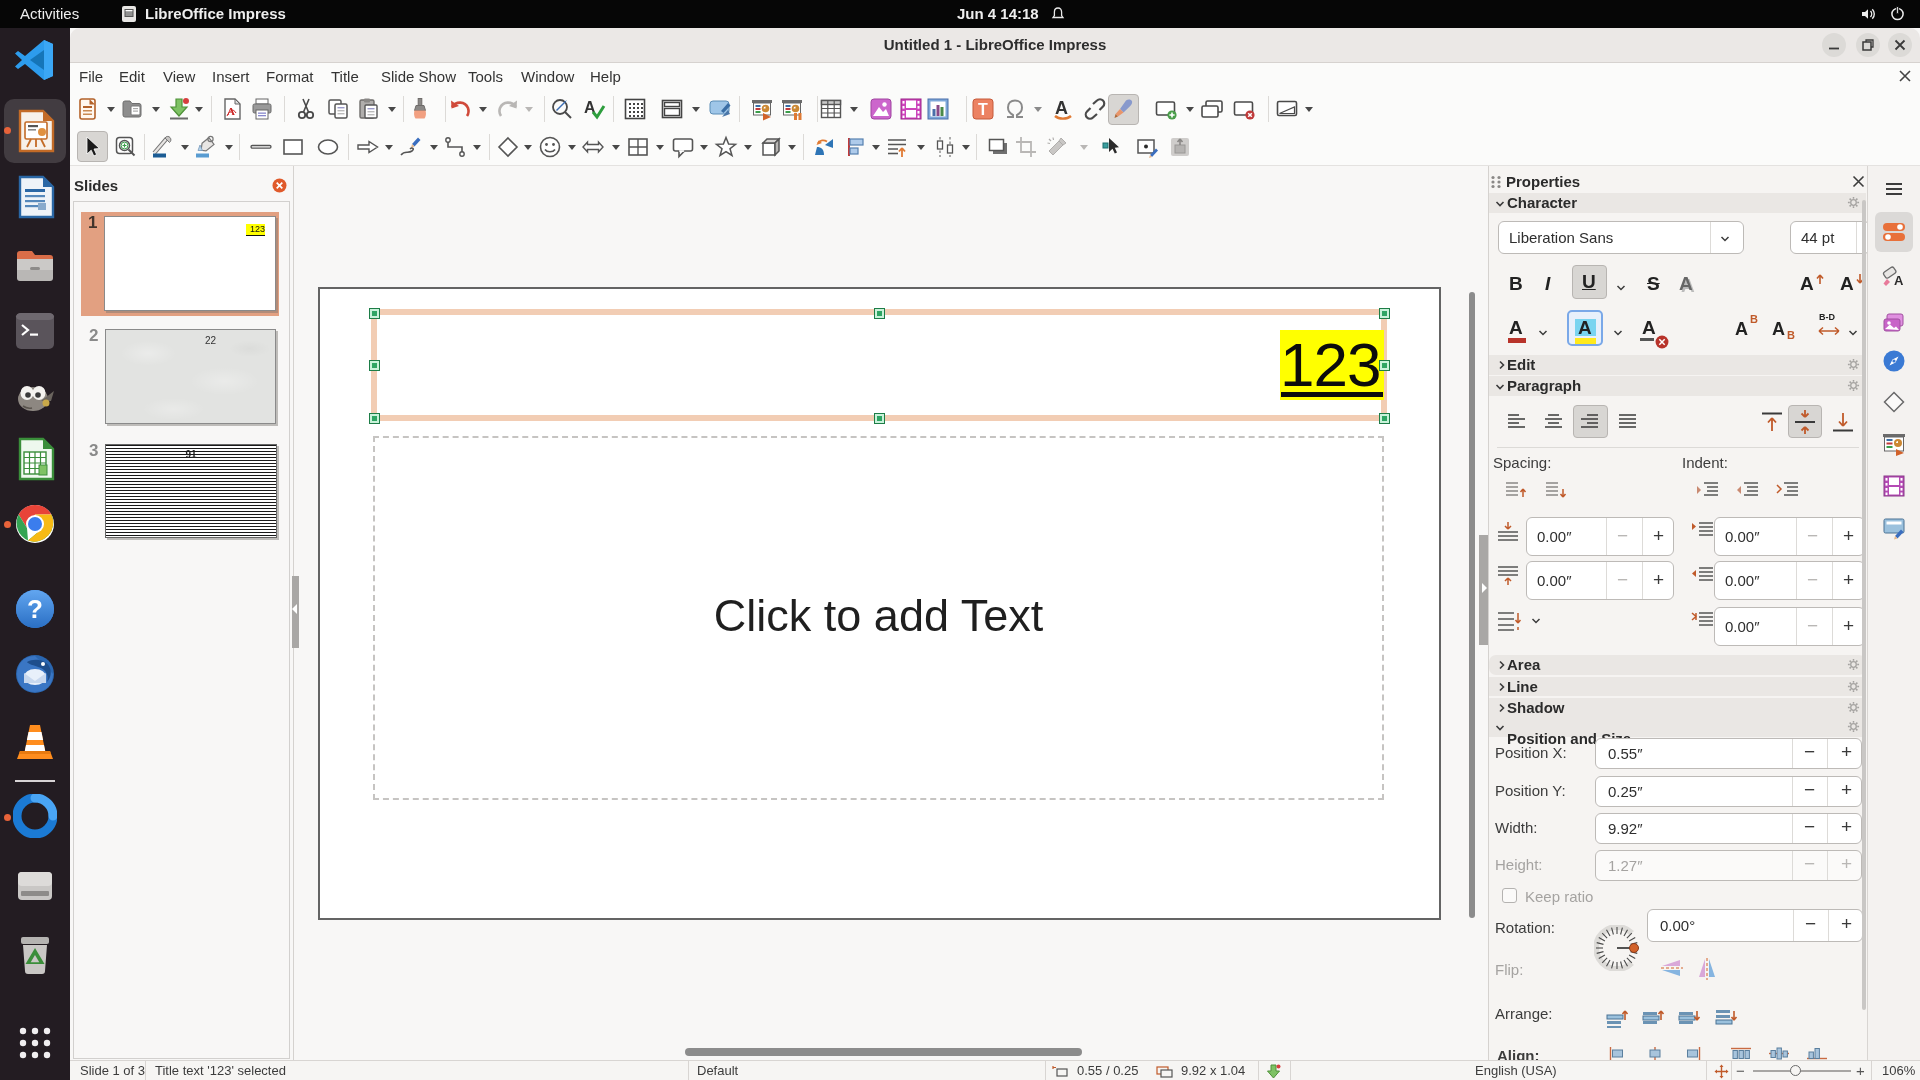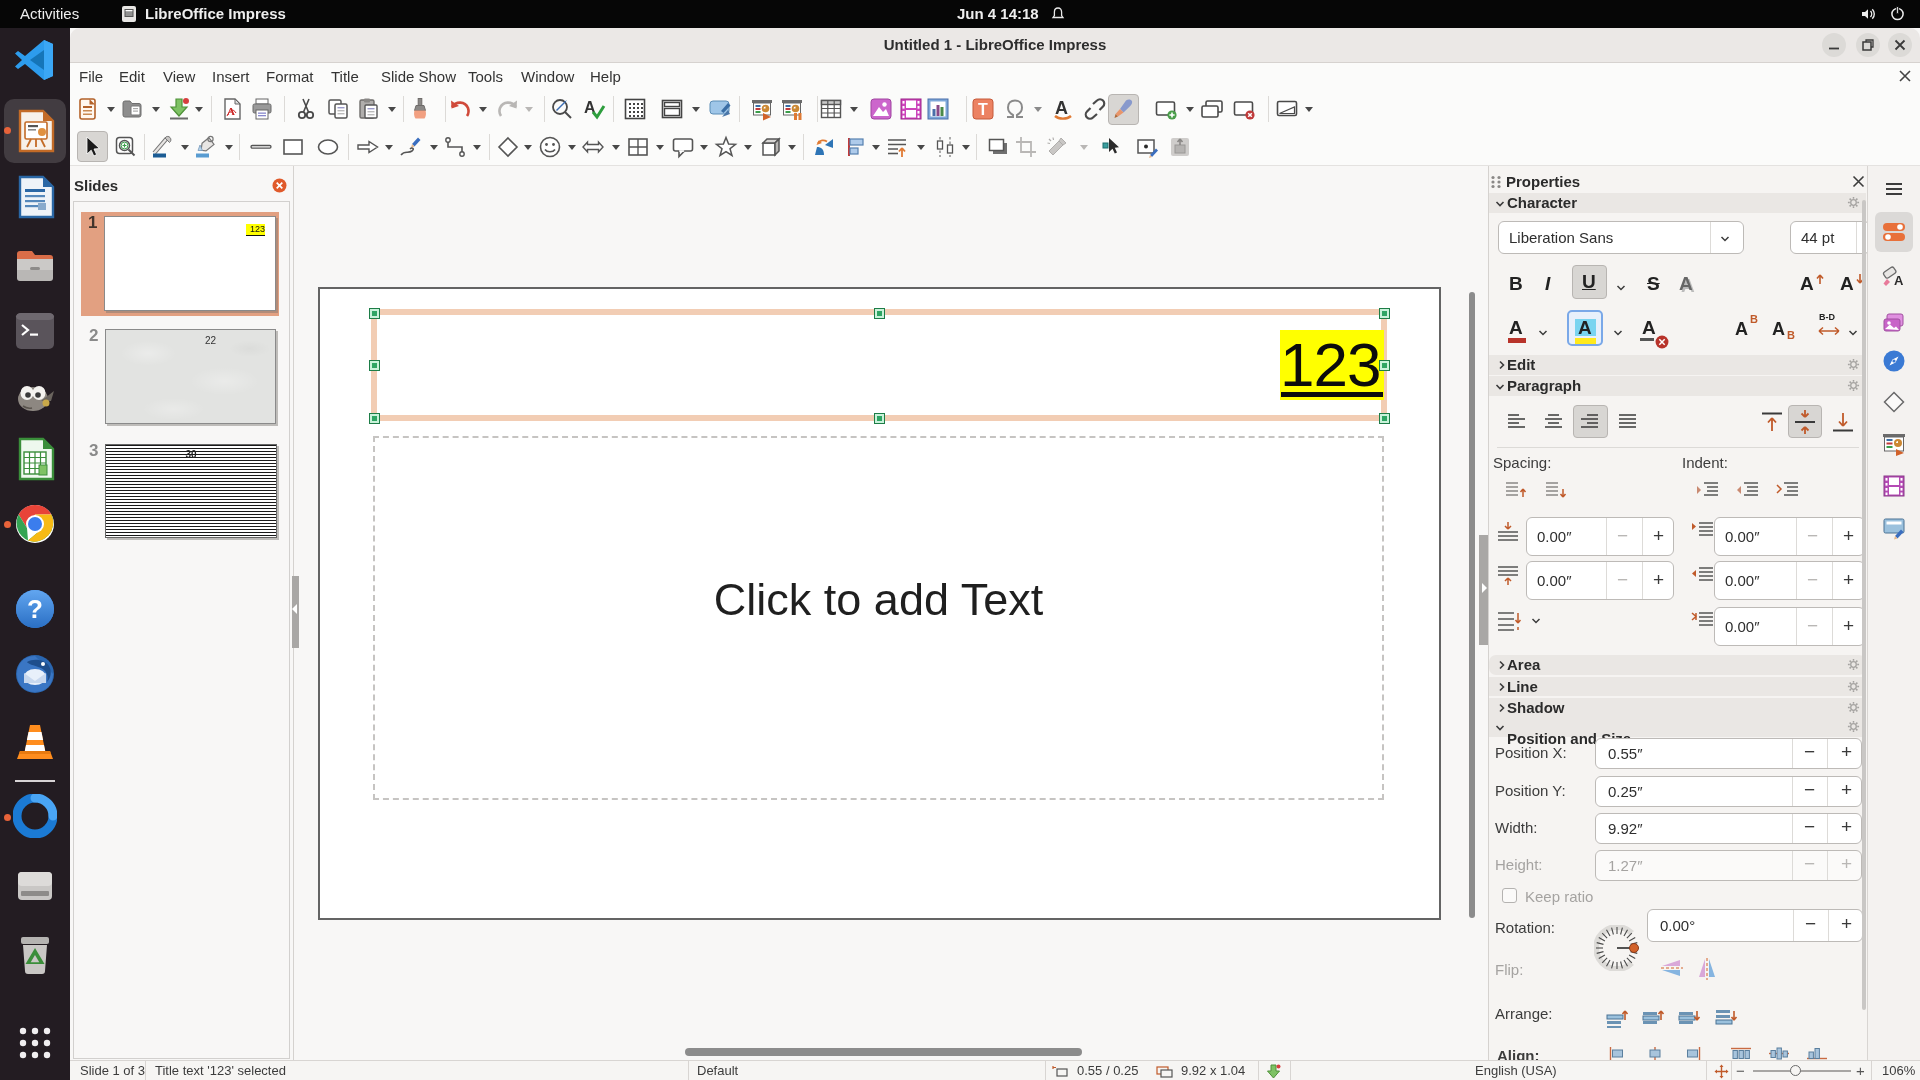--- a/index.html
+++ b/index.html
@@ -698,30 +698,30 @@
     <div class="abs" style="left:19px; top:160px; font-size:17px; font-weight:bold; color:#8a8a8a;">2</div>
     <div class="abs" style="left:35px; top:163px; width:171px; height:95px; border:1px solid #8a8a8a;
          background:#e2e3e1; box-shadow:2px 2px 0 rgba(120,115,110,0.45);
          background-image:radial-gradient(ellipse 40px 18px at 25% 25%, rgba(255,255,255,0.3), rgba(255,255,255,0) 70%), radial-gradient(ellipse 50px 20px at 70% 55%, rgba(255,255,255,0.28), rgba(255,255,255,0) 70%), radial-gradient(ellipse 45px 16px at 40% 85%, rgba(255,255,255,0.25), rgba(255,255,255,0) 70%), radial-gradient(ellipse 30px 12px at 85% 20%, rgba(0,0,0,0.03), rgba(0,0,0,0) 70%);">
       <div class="abs" style="left:0; top:5px; width:100%; text-align:center; font-size:10px; color:#333;padding-left:40px;">22</div>
     </div>
 
     <div class="abs" style="left:19px; top:275px; font-size:17px; font-weight:bold; color:#8a8a8a;">3</div>
     <div class="abs" style="left:35px; top:278px; width:172px; height:94px; border:1px solid #666;
          background:repeating-linear-gradient(180deg,#1a1a1a 0 1px,#ffffff 1px 3px); box-shadow:2px 2px 0 rgba(120,115,110,0.45);">
-      <div class="abs" style="left:0; top:4px; width:100%; text-align:center; font-size:10px; color:#222; font-weight:bold;">30</div>
+      <div class="abs" style="left:0; top:4px; width:100%; text-align:center; font-size:10px; color:#222; font-weight:bold;">91</div>
     </div>
   </div>
 
   <div id="canvas" class="abs">
 
     <div class="abs" style="left:24px; top:121px; width:1123px; height:633px; background:#ffffff; border:2px solid #646464;"></div>
 
     <div class="abs" style="left:79px; top:270px; width:1011px; height:364px; border:2px dashed #c6c4c2;"></div>
-    <div class="abs" style="left:79px; top:252px; width:1011px; height:364px; display:flex; align-items:center; justify-content:center; font-size:45px; color:#1f1f1f;">Click to add Text</div>
+    <div class="abs" style="left:79px; top:268px; width:1011px; height:364px; display:flex; align-items:center; justify-content:center; font-size:45px; color:#1f1f1f;">Click to add Text</div>
 
     <div class="abs" style="left:77px; top:143px; width:1016px; height:112px; border:6px solid #f2cdb4;"></div>
 
     <div class="abs" style="left:986px; top:164px; width:104px; height:70px; background:#ffff00;"></div>
     <div class="abs" style="left:986px; top:166px; width:100px; height:70px; font-size:62px; color:#0c0c0c; text-align:right; line-height:66px; letter-spacing:-1px;">123</div>
     <div class="abs" style="left:987px; top:226px; width:102px; height:4.5px; background:#0c0c0c;"></div>
 
     <div class="hdl" style="left:74.5px; top:141.5px;"></div>
     <div class="hdl" style="left:579.5px; top:141.5px;"></div>
     <div class="hdl" style="left:1084.5px; top:141.5px;"></div>

